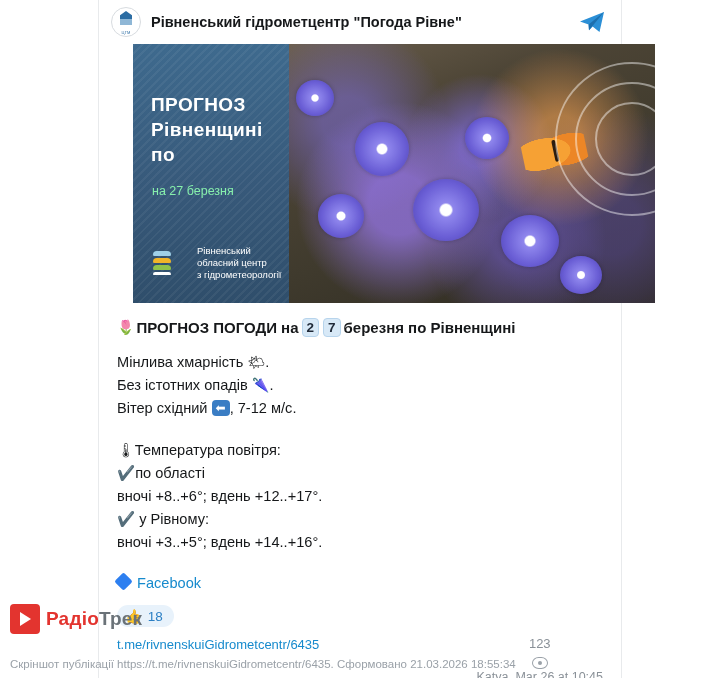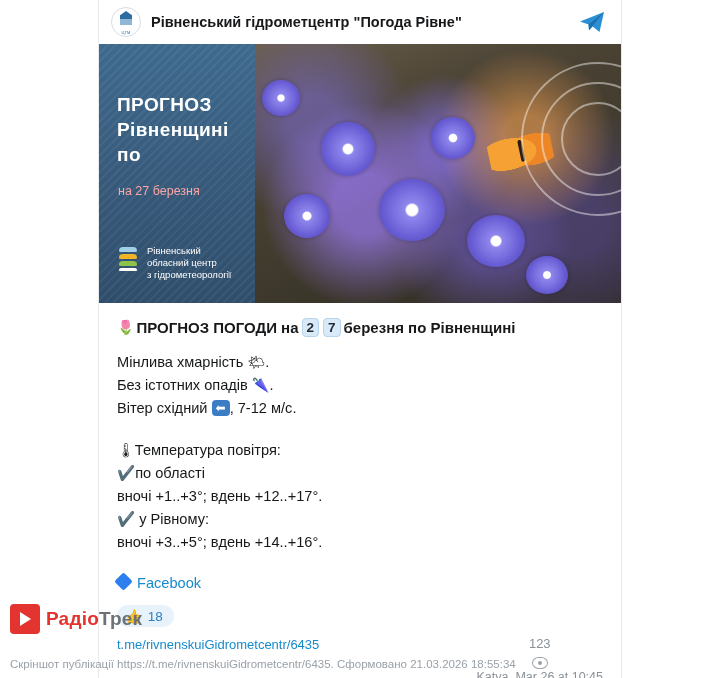--- a/index.html
+++ b/index.html
@@ -85,20 +85,21 @@
     justify-content: center;
   }
 
   
   .post-media {
     position: relative;
     width: 100%;
     height: 259px;
     overflow: hidden;
     background: #2b4a63;
+    margin-left: 34px;
   }
   .media-photo {
     position: absolute;
     left: 156px;
     top: 0;
     right: 0;
     bottom: 0;
     background:
       radial-gradient(circle at 74% 36%, rgba(255,170,90,0.55) 0 7%, rgba(0,0,0,0) 28%),
       radial-gradient(circle at 30% 62%, rgba(150,120,230,0.75) 0 10%, rgba(0,0,0,0) 34%),
@@ -155,30 +156,31 @@
     font-size: 19px;
     font-weight: bold;
     line-height: 25px;
     letter-spacing: 0.4px;
     z-index: 3;
   }
   .media-sub {
     position: absolute;
     left: 19px;
     top: 140px;
-    color: #fca5a5;
+    color: #86efac;
     font-size: 12.5px;
     z-index: 3;
   }
   .media-brand {
     position: absolute;
     left: 18px;
     bottom: 22px;
     display: flex;
-    gap: 8px;
+    align-items: center;
+    gap: 24px;
     z-index: 3;
   }
   .brand-mark {
     width: 22px;
     height: 28px;
     flex: 0 0 auto;
     position: relative;
   }
   .brand-mark span {
     position: absolute;
@@ -465,21 +467,21 @@
 
     <div class="gap"></div>
 
     <p class="para">
       <span class="emoji">🌡</span><span>Температура повітря:</span>
     </p>
 
     <p class="para">
       <span class="check">✔️</span><span>по області</span>
     </p>
-    <p class="para">вночі +1..+3°; вдень +12..+17°.</p>
+    <p class="para">вночі +8..+6°; вдень +12..+17°.</p>
 
     <p class="para">
       <span class="check">✔️</span>
       <span>у Рівному:</span>
     </p>
     <p class="para">вночі +3..+5°; вдень +14..+16°.</p>
   </div>
 
   <div class="fb-row">
     <span class="fb-diamond"></span>

